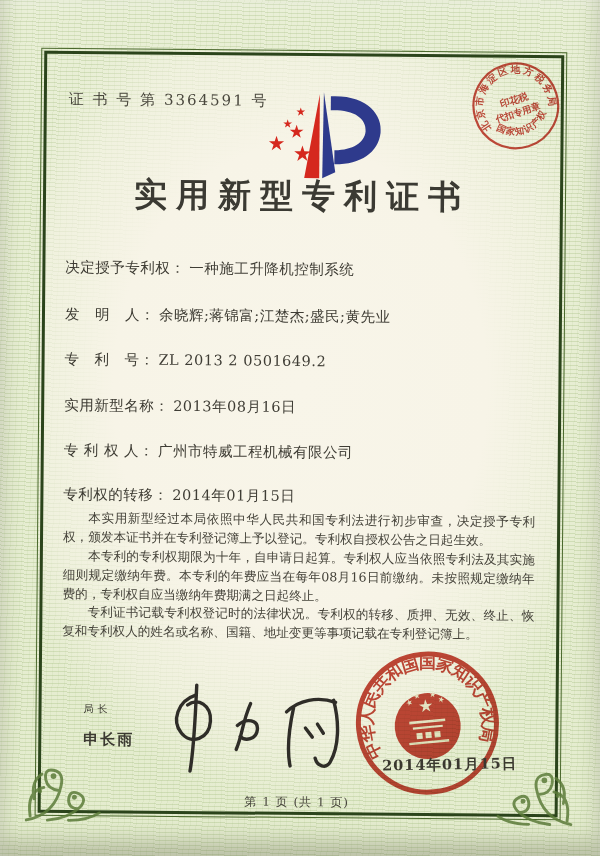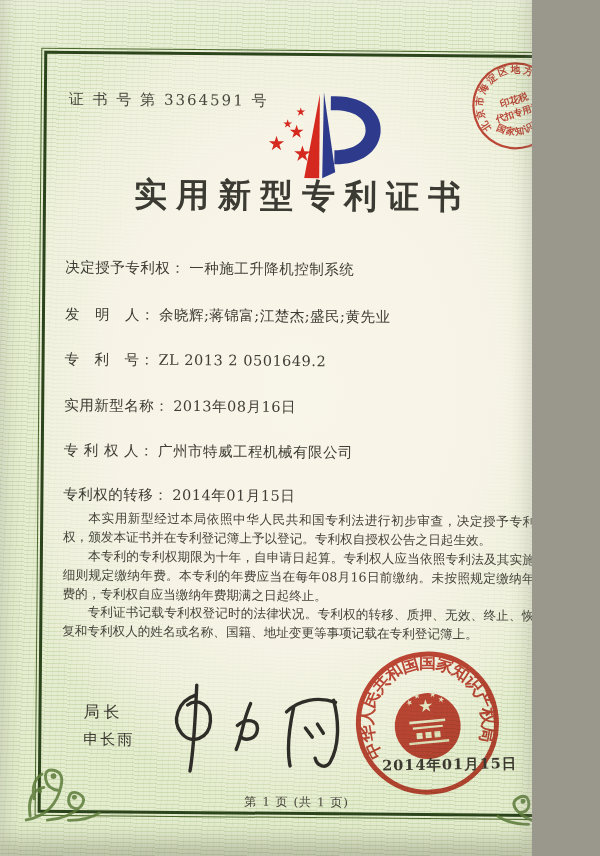--- a/index.html
+++ b/index.html
@@ -1,17 +1,17 @@
 <!DOCTYPE html>
 <html><head>
 <meta charset="utf-8">
 <style>
   html,body{margin:0;padding:0;background:#9a978c;}
   .viewport{
-    position:relative;width:532px;height:856px;overflow:hidden;
+    position:relative;width:600px;height:856px;overflow:hidden;
     background:#fef9c3;
     font-family:"DejaVu Serif","Liberation Serif",serif;
   }
   .viewport::before{content:"";position:absolute;left:0;top:0;width:14px;height:100%;
     background:linear-gradient(90deg,#7e7c72,#d8d6cc 60%,rgba(216,214,204,0));z-index:0;}
   .paper{
     position:absolute;left:-6px;top:-8px;width:612px;height:872px;
     transform:rotate(0.5deg);transform-origin:50% 50%;
     background:
       repeating-linear-gradient(92deg, rgba(148,178,108,0.10) 0 1px, rgba(0,0,0,0) 1px 6px),
@@ -25,22 +25,22 @@
   .frame-inner{position:absolute;inset:2px;border:3px solid #2b441b;}
   .cert-no{position:absolute;left:72px;top:100px;font-size:15px;color:#4a483e;letter-spacing:2px;}
   .logo{position:absolute;left:246px;top:92px;}
   .title{position:absolute;left:44px;top:182px;width:524px;margin:0;text-align:center;
     font-size:33px;font-weight:bold;color:#3b3a33;letter-spacing:9px;}
   .field{position:absolute;left:70px;font-size:14.5px;color:#3f3d35;letter-spacing:.5px;white-space:nowrap;}
   .field .lbl{color:#3c3a32;}
   .field .val{margin-left:4px;}
   .bodytext{position:absolute;left:70px;top:519px;width:472px;color:#45433a;}
   .bodytext p{margin:0;font-size:12.6px;line-height:1.5;text-align:justify;text-indent:2em;}
-  .sig-title{position:absolute;left:92px;top:712px;font-size:16px;letter-spacing:4px;color:#3c3a32;}
-  .sig-name{position:absolute;left:92px;top:740px;font-size:15px;letter-spacing:2px;color:#3c3a32;}
+  .sig-title{position:absolute;left:92px;top:712px;font-size:10px;letter-spacing:4px;color:#3c3a32;}
+  .sig-name{position:absolute;left:92px;top:740px;font-size:15px;letter-spacing:2px;color:#3c3a32;font-weight:bold;}
   .sig-script{position:absolute;left:160px;top:682px;}
   .seal-bottom{position:absolute;left:361px;top:655px;transform:rotate(-6deg);
     mix-blend-mode:multiply;opacity:.93;}
   .seal-top{position:absolute;left:473px;top:66px;transform:rotate(-18deg);
     mix-blend-mode:multiply;opacity:.9;}
   .seal-date{position:absolute;left:391px;top:762px;font-size:14.5px;font-weight:bold;
     color:#3a382f;letter-spacing:1px;transform:rotate(-1.5deg);z-index:6;}
   .footer{position:absolute;left:44px;top:802px;width:524px;text-align:center;
     font-size:12px;color:#46443b;letter-spacing:1px;}
   .orn{position:absolute;}

